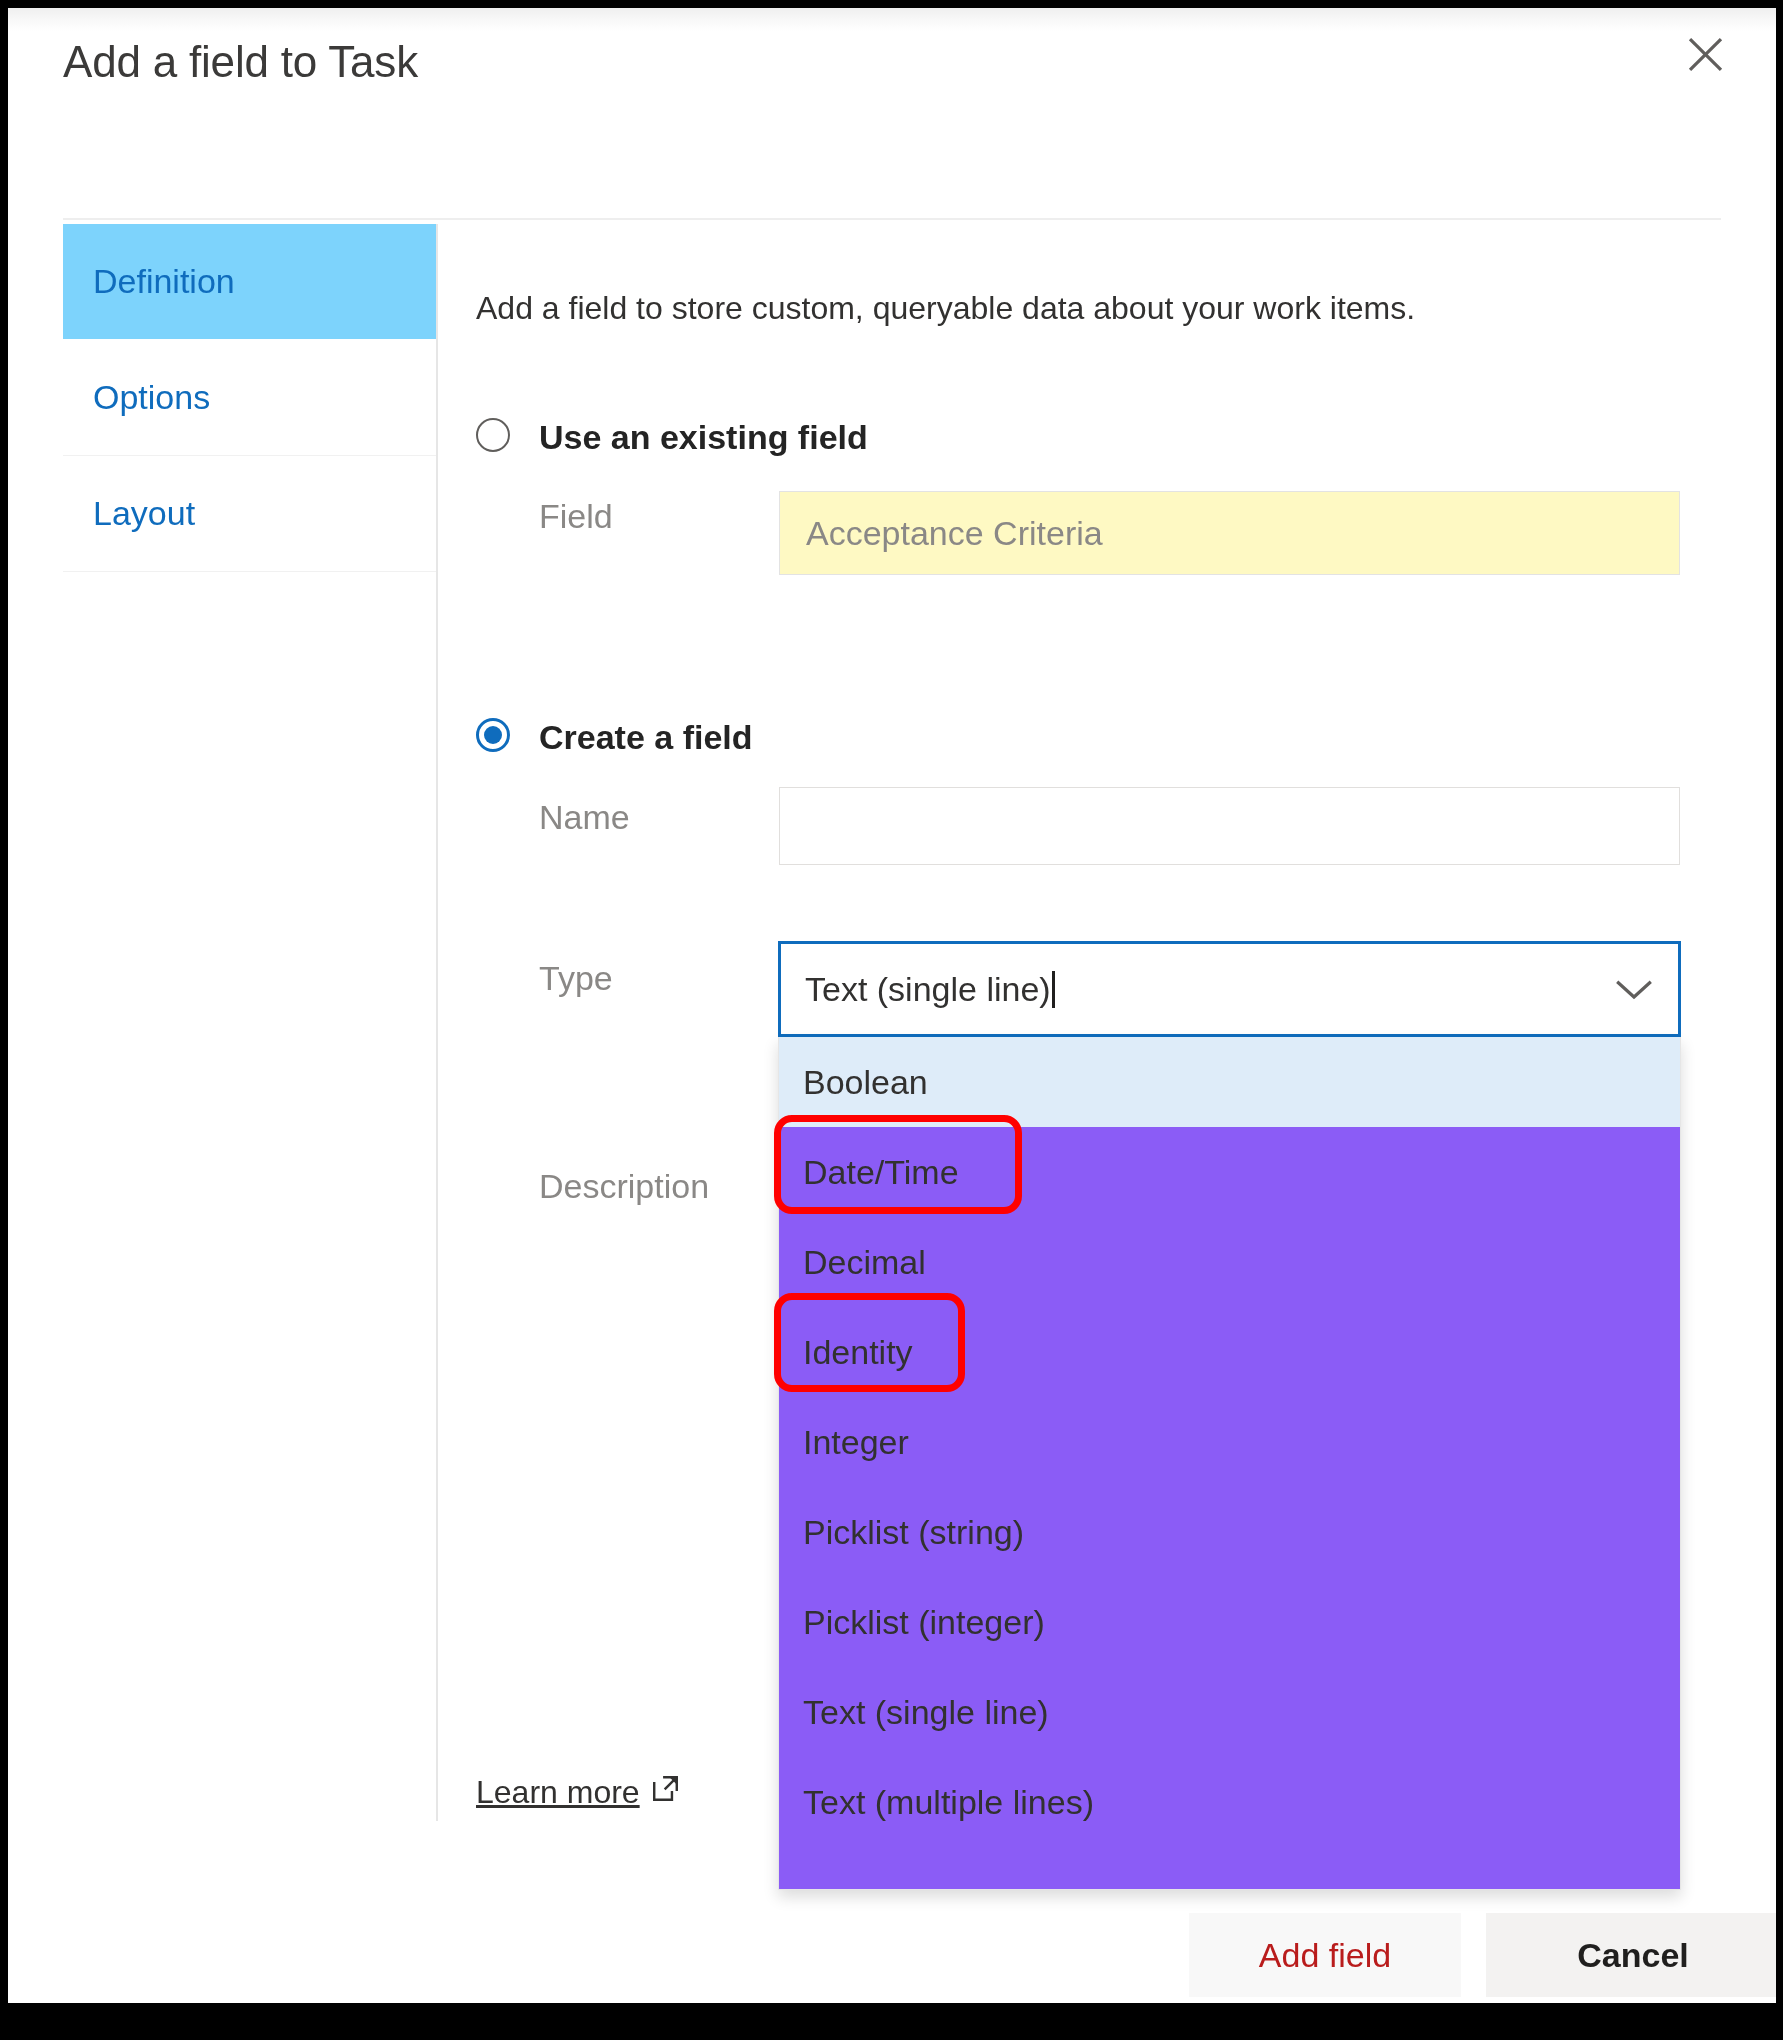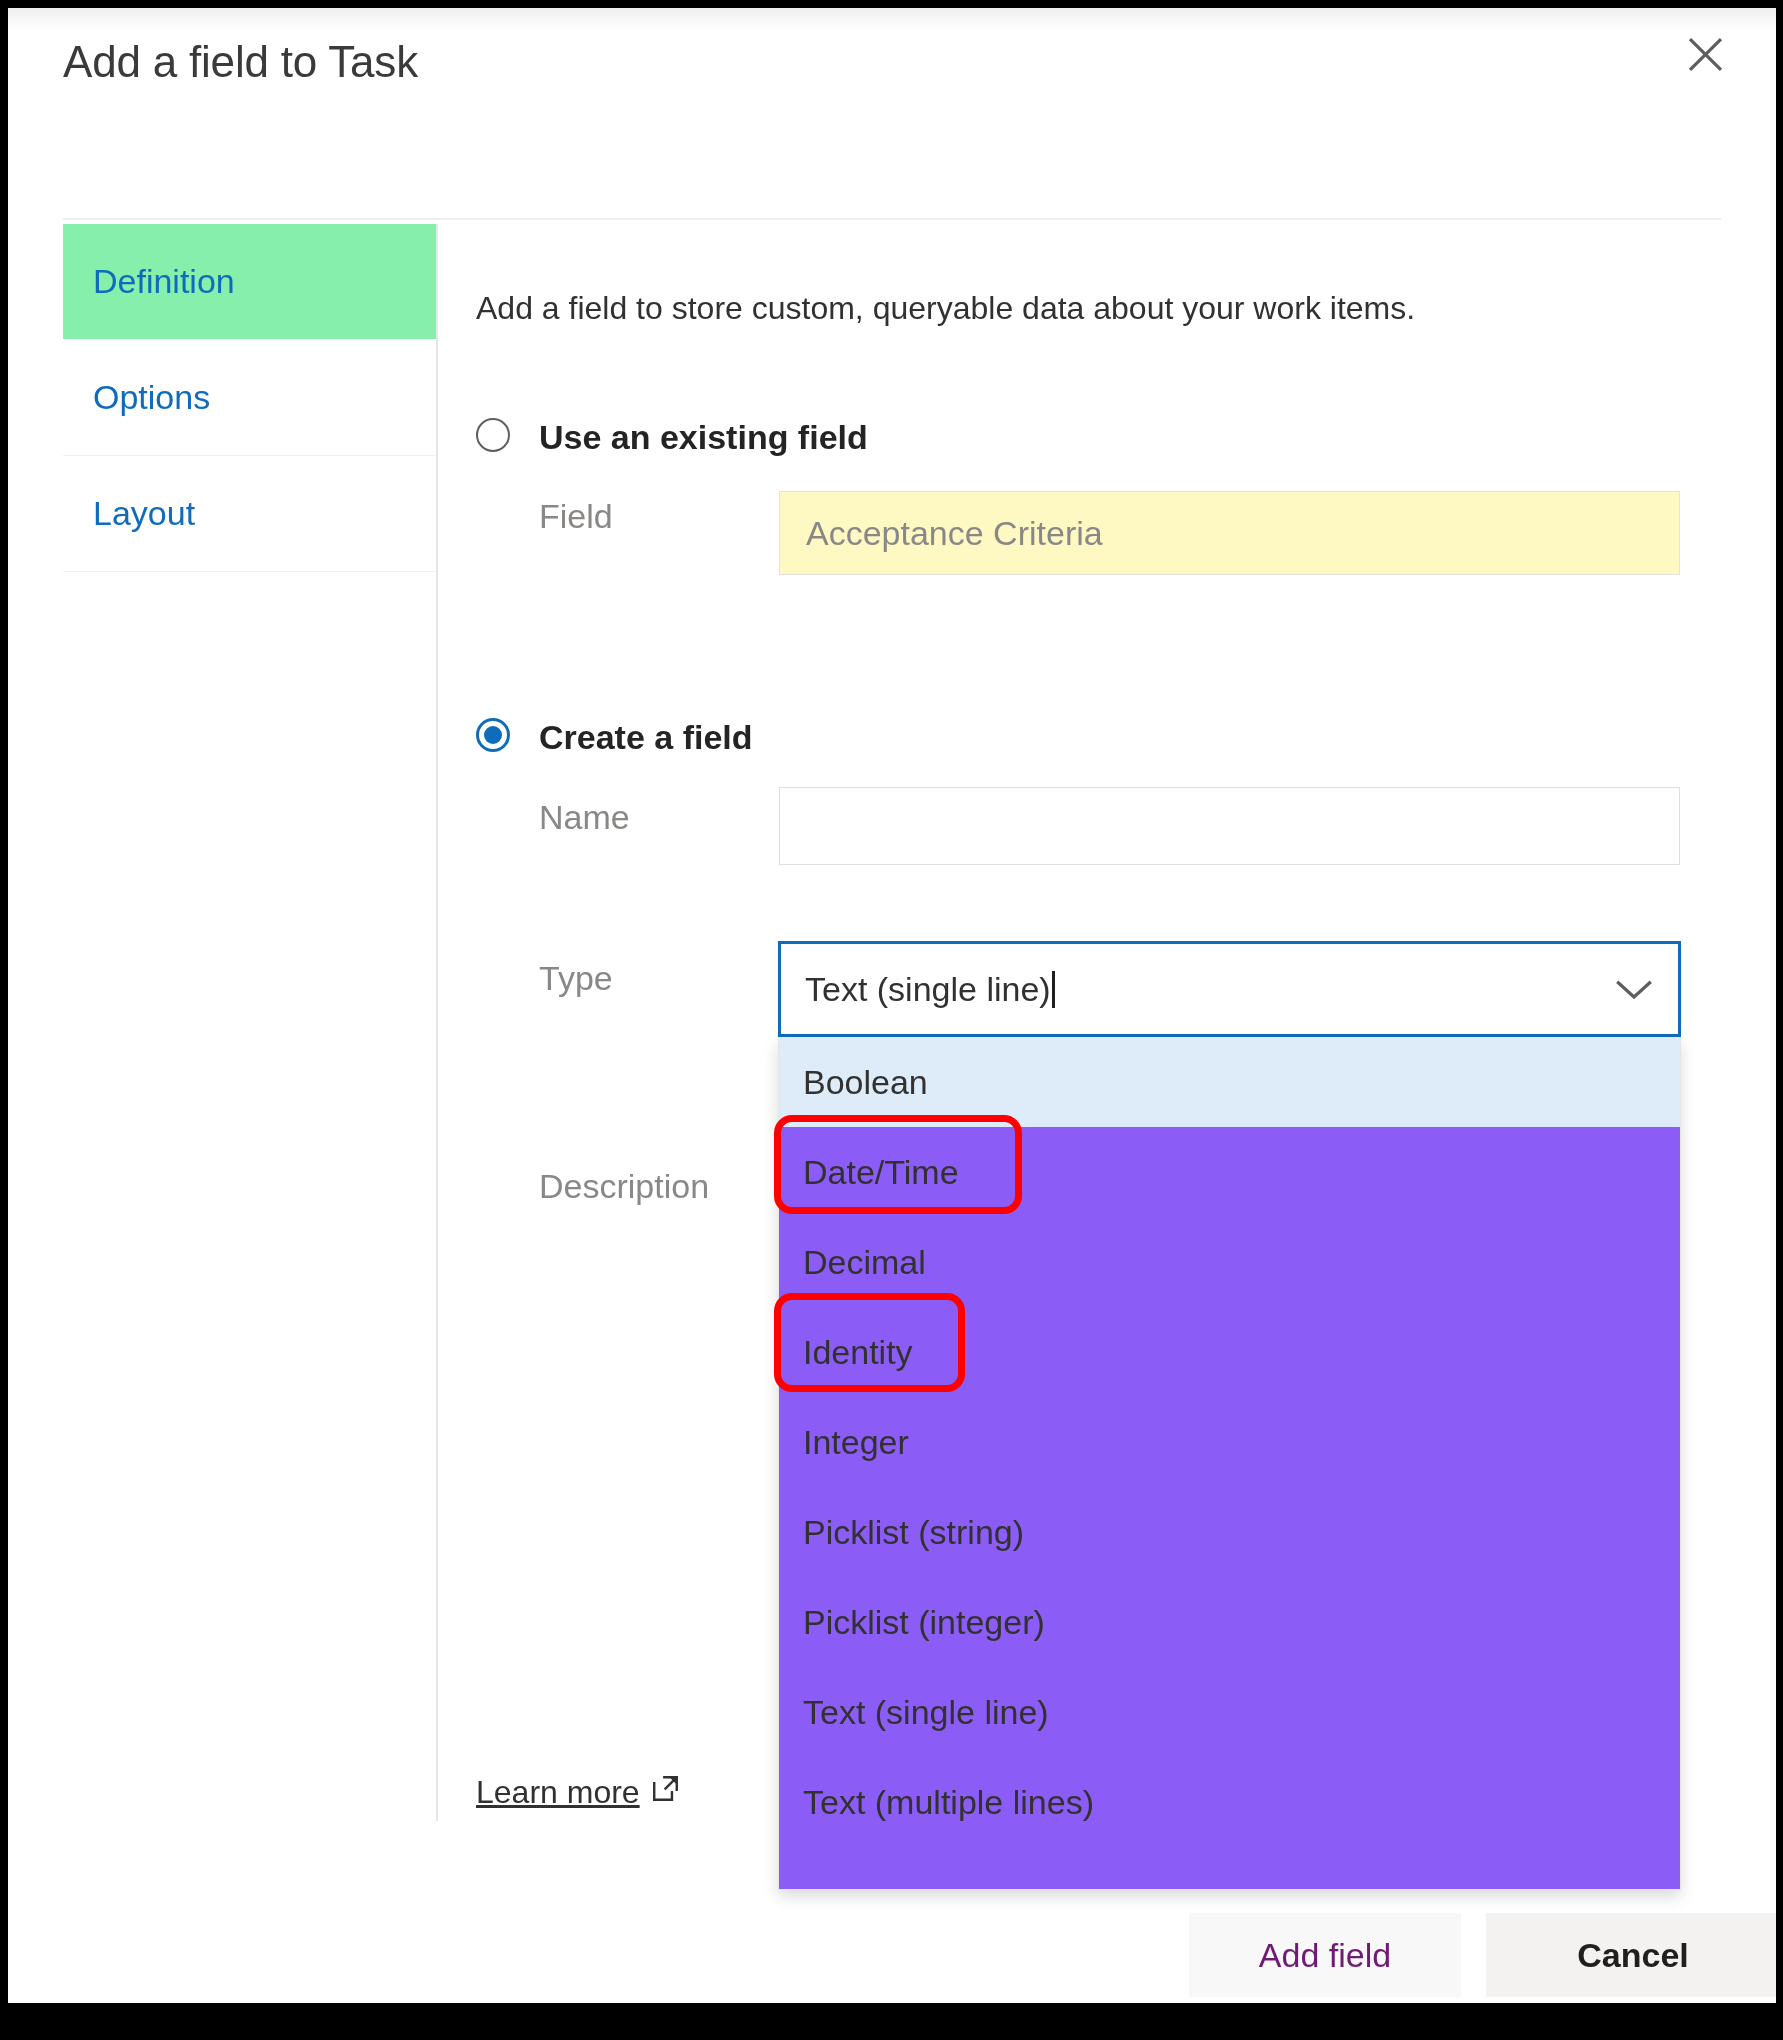--- a/index.html
+++ b/index.html
@@ -48,21 +48,21 @@
     background:#e6e6e6;
   }
   .nav-item {
     position:relative; height:116px;
     display:flex; align-items:center;
     padding-left:30px;
     font-size:34px; color:#0f6cbd; cursor:pointer;
     border-bottom:1.6px solid #f1f1f1;
     background:#ffffff;
   }
-  .nav-item.active { background:#86efac; border-bottom-color:#ffffff; }
+  .nav-item.active { background:#7dd3fc; border-bottom-color:#ffffff; }
 
   .intro {
     position:absolute; left:468px; top:282px;
     font-size:32px; color:#323130; white-space:nowrap;
   }
 
   
   .radio-row { position:absolute; display:flex; align-items:flex-start; }
   .radio-outer {
     width:34px; height:34px; border-radius:50%;
@@ -140,21 +140,21 @@
     white-space:nowrap;
   }
 
   
   .footer-btn {
     position:absolute; height:84px;
     display:flex; align-items:center; justify-content:center;
     font-size:34px; cursor:pointer; border:none;
     font-family:"Liberation Sans", sans-serif;
   }
-  .btn-primary-disabled { background:#f8f8f8; color:#701a75; }
+  .btn-primary-disabled { background:#f8f8f8; color:#b91c1c; }
   .btn-secondary { background:#f3f2f1; color:#201f1e; font-weight:bold; }
 </style>
 </head>
 <body>
 
 <div id="frame">
 
   <div class="top-gradient"></div>
 
   <div class="dialog-title">Add a field to Task</div>

